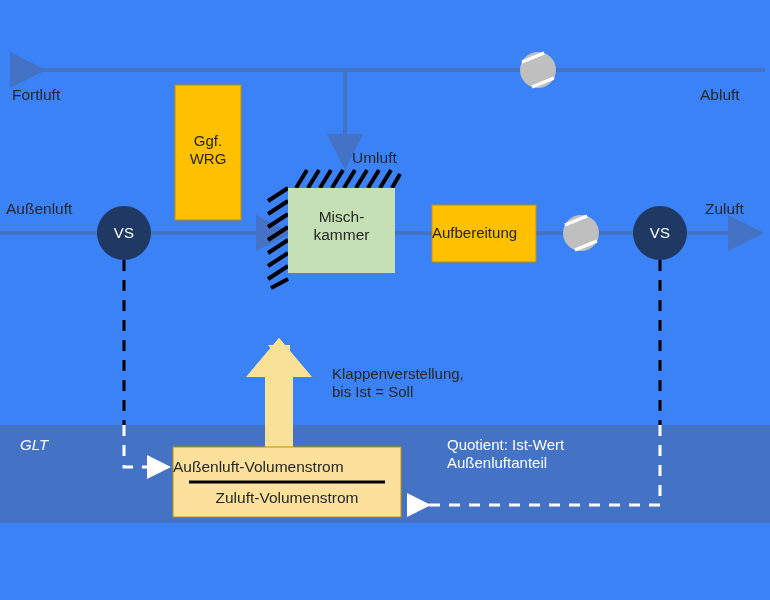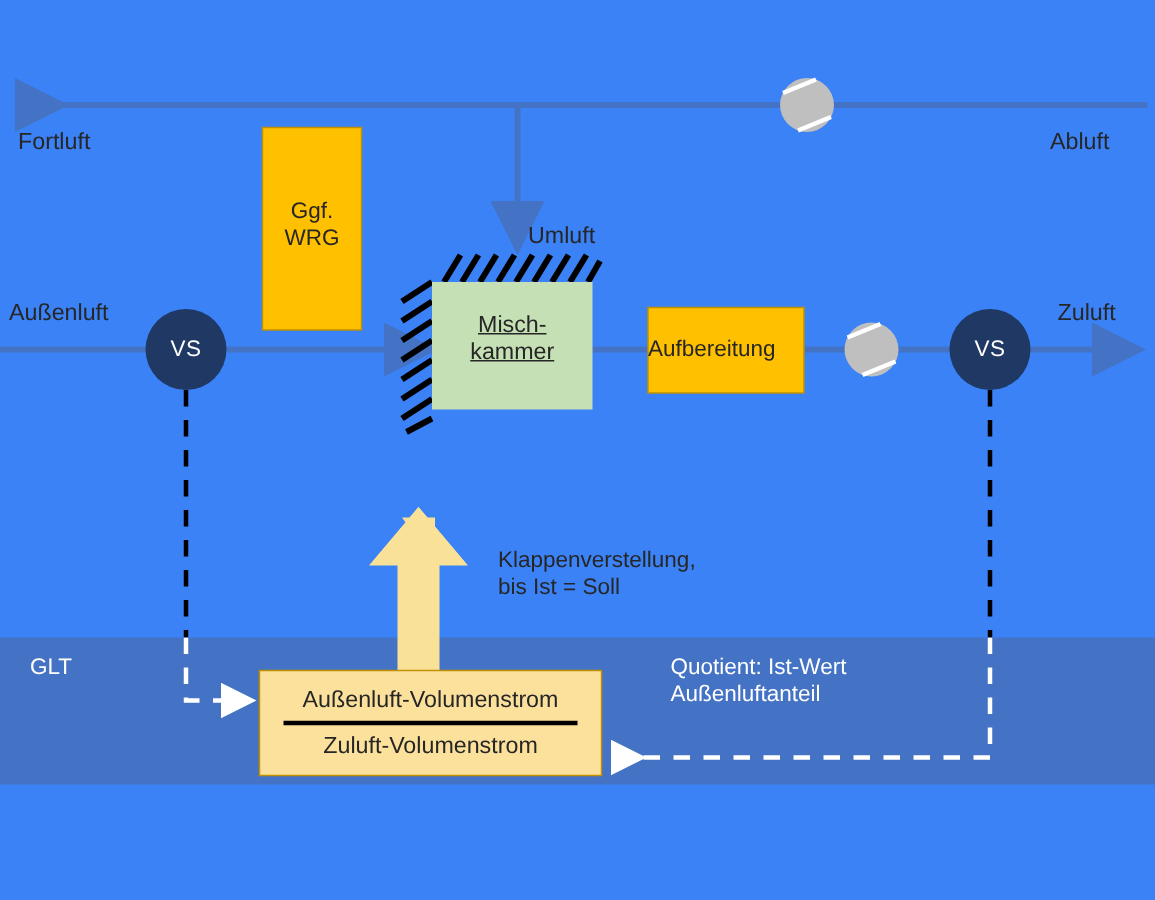--- a/index.html
+++ b/index.html
@@ -126,35 +126,35 @@
 
   <div class="lbl s17" style="left:352px;top:117px;margin-top:32px;">Umluft</div>
 
   <div class="lbl s17" style="left:6px;top:200px;">Außenluft</div>
 
   <div class="lbl s17" style="left:705px;top:200px;text-align:right;">Zuluft</div>
 
   <div class="lbl s16" style="left:175px;top:132px;width:66px;text-align:center;">Ggf.
 WRG</div>
 
-  <div class="lbl s17" style="left:288px;top:208px;width:107px;text-align:center;text-decoration:underline;">Misch-
+  <div class="lbl s17" style="left:288px;top:208px;width:107px;text-align:center;">Misch-
 kammer</div>
 
   <div class="lbl s16" style="left:432px;top:224px;width:104px;text-align:left;">Aufbereitung</div>
 
   <div class="vslabel" style="left:97px;top:224px;width:54px;text-align:center;">VS</div>
 
   <div class="vslabel" style="left:633px;top:224px;width:54px;text-align:center;">VS</div>
 
 
   <div class="lbl s16" style="left:332px;top:365px;">Klappenverstellung,
 bis Ist = Soll</div>
 
-  <div class="lbl white s16" style="left:20px;top:436px;">GLT</div>
+  <div class="lbl white s16" style="left:20px;top:436px;font-style:italic;">GLT</div>
 
   <div class="lbl white s16" style="left:420px;top:436px;margin-left:27px;">Quotient: Ist-Wert
 Außenluftanteil</div>
 
-  <div class="lbl s17" style="left:173px;top:458px;width:228px;text-align:center;">Außenluft-Volumenstrom</div>
+  <div class="lbl s17" style="left:173px;top:458px;width:228px;">Außenluft-Volumenstrom</div>
 
   <div class="lbl s17" style="left:173px;top:489px;width:228px;text-align:center;">Zuluft-Volumenstrom</div>
 
 </div>
 
 </body></html>

